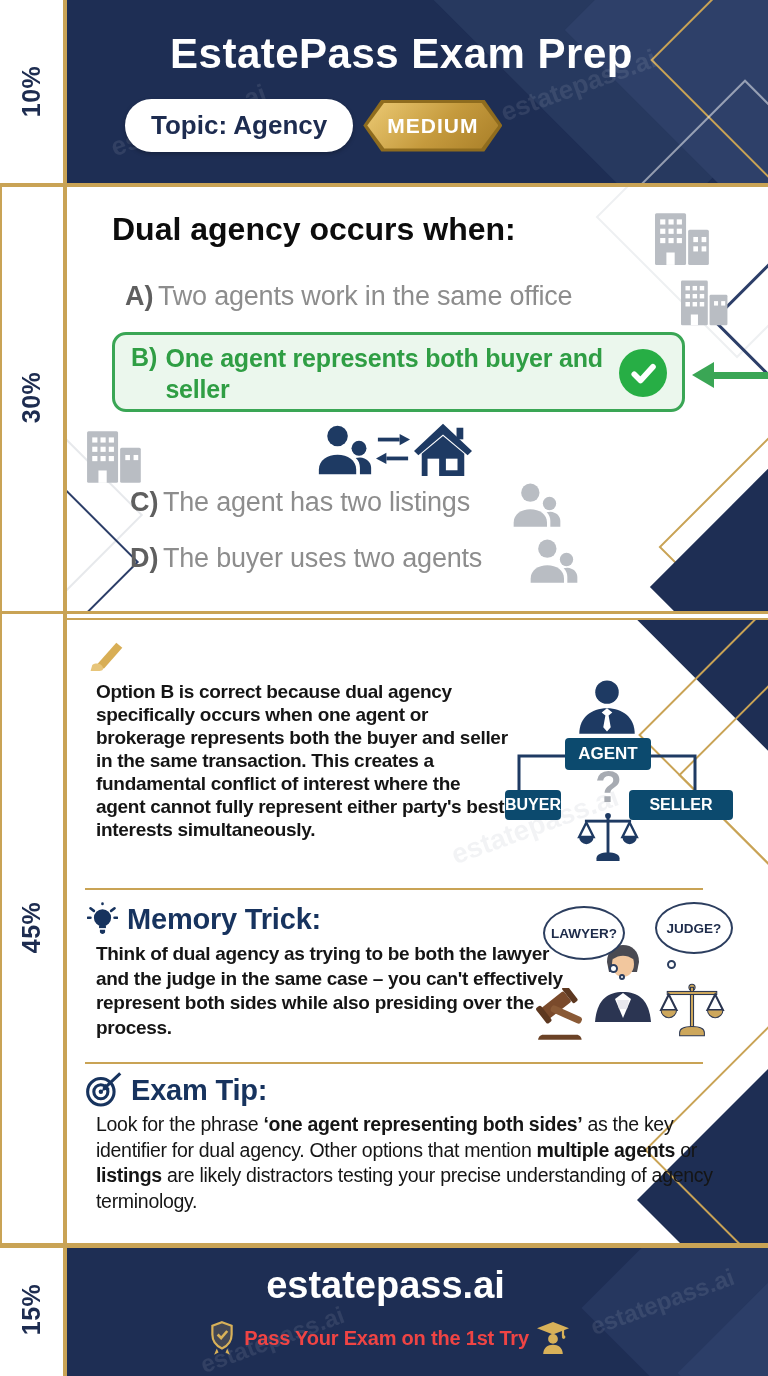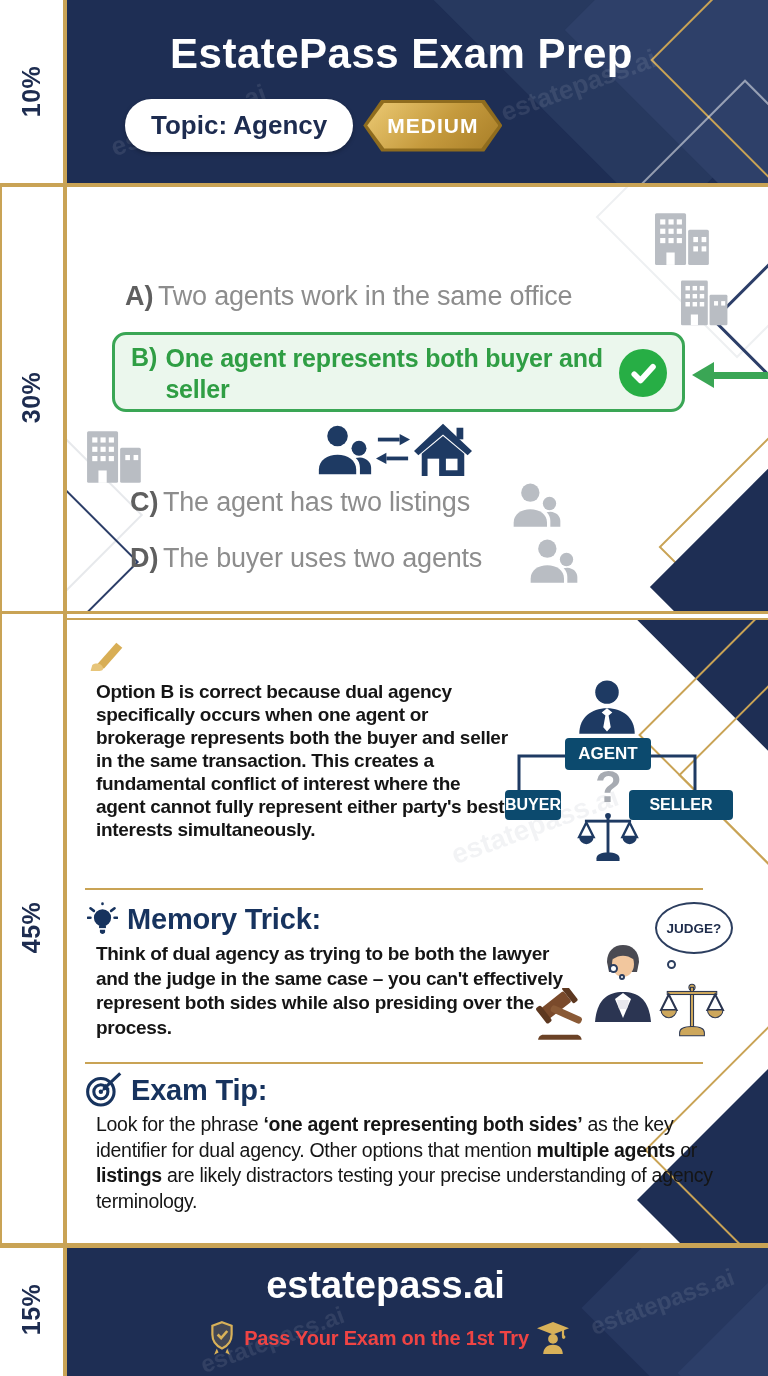--- a/index.html
+++ b/index.html
@@ -105,20 +105,21 @@
   <section class="sect question">
 
     <div class="diamond" style="left:570px; top:-70px; width:200px; height:200px; border:2px solid #eef0f2; background:transparent;"></div>
     <div class="diamond" style="left:688px; top:28px; width:210px; height:210px; border:3px solid #2c3e68; background:transparent;"></div>
     <div class="diamond" style="left:-117px; top:248px; width:160px; height:160px; border:2px solid #e7e9ec; background:transparent;"></div>
     <div class="diamond" style="left:-109px; top:300px; width:150px; height:150px; border:2.5px solid #2c3e68; background:transparent;"></div>
     <div class="diamond" style="left:635px; top:255px; width:210px; height:210px; border:2.5px solid #c9a355; background:transparent;"></div>
     <div class="diamond" style="left:665px; top:295px; width:210px; height:210px; border:2.5px solid #c9a355; background:transparent;"></div>
     <div class="diamond" style="left:645px; top:250px; width:300px; height:300px; background:#1e2e54;"></div>
 
+    <h2 class="q-prompt">Dual agency occurs when:</h2>
 
     <div class="qicon" style="left:585px; top:22px; width:64px; color:#b9bdc3;">
       <svg viewBox="0 0 60 56" width="64" height="58" fill="currentColor">
           <rect x="2" y="4" width="30" height="50" rx="1.5"></rect>
           <rect x="34" y="20" width="20" height="34" rx="1.5"></rect>
           <g fill="#fff">
             <rect x="7" y="10" width="5" height="5"></rect>
             <rect x="15" y="10" width="5" height="5"></rect>
             <rect x="23" y="10" width="5" height="5"></rect>
             <rect x="7" y="19" width="5" height="5"></rect>
@@ -312,20 +313,21 @@
             </g>
             <circle cx="18" cy="18" r="10" stroke="none"></circle>
             <path d="M14 27h8v3h-8z" stroke="none"></path>
             <path d="M15 32h6v2.5c0 1.2-1.5 2.2-3 2.2s-3-1-3-2.2z" stroke="none"></path>
           </svg>
       </span>
       <span class="head-label">Memory Trick:</span>
     </div>
     <p class="body-text mem-body">Think of dual agency as trying to be both the lawyer and the judge in the same case – you can't effectively represent both sides while also presiding over the process.</p>
 
+    <div class="bubble" style="left:476px; top:286px; width:82px; height:54px;">LAWYER?</div>
     <div class="bubble" style="left:588px; top:282px; width:78px; height:52px;">JUDGE?</div>
     <div class="dot" style="left:542px; top:344px; width:9px; height:9px;"></div>
     <div class="dot" style="left:552px; top:354px; width:6px; height:6px;"></div>
     <div class="dot" style="left:600px; top:340px; width:9px; height:9px;"></div>
     <div style="position:absolute; left:520px; top:318px; z-index:2;">
       <svg viewBox="0 0 72 84" width="72" height="84">
           <path d="M20 24c0-11 7-17 16-17s16 6 16 17l-2 10H22z" fill="#4a4a52"></path>
           <ellipse cx="36" cy="26" rx="11" ry="13" fill="#f2c79e"></ellipse>
           <path d="M25 15c2-6 20-6 22 0l-1 6c-6-4.5-14-4.5-20 0z" fill="#4a4a52"></path>
           <path d="M8 84c2-22 12-30 28-30s26 8 28 30z" fill="#2b3552"></path>

